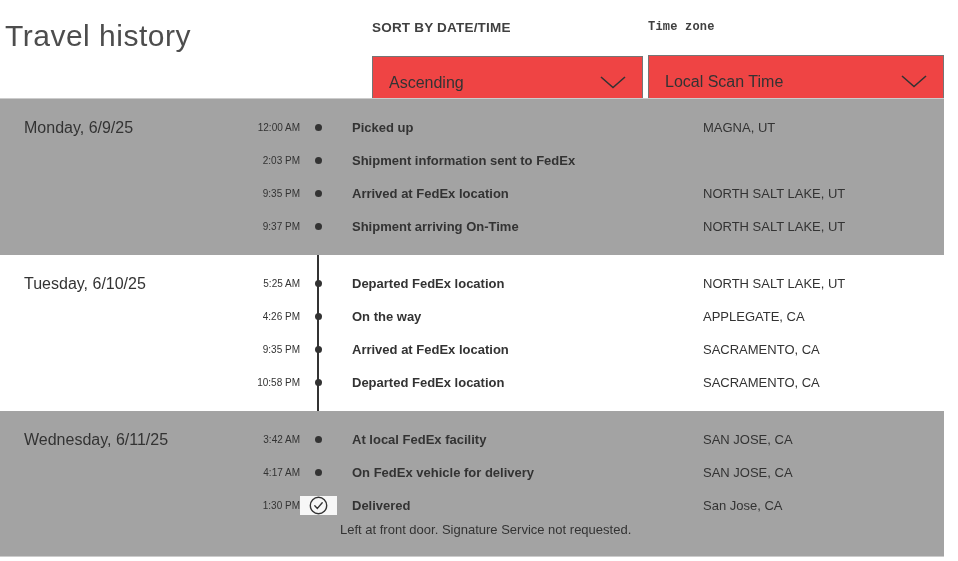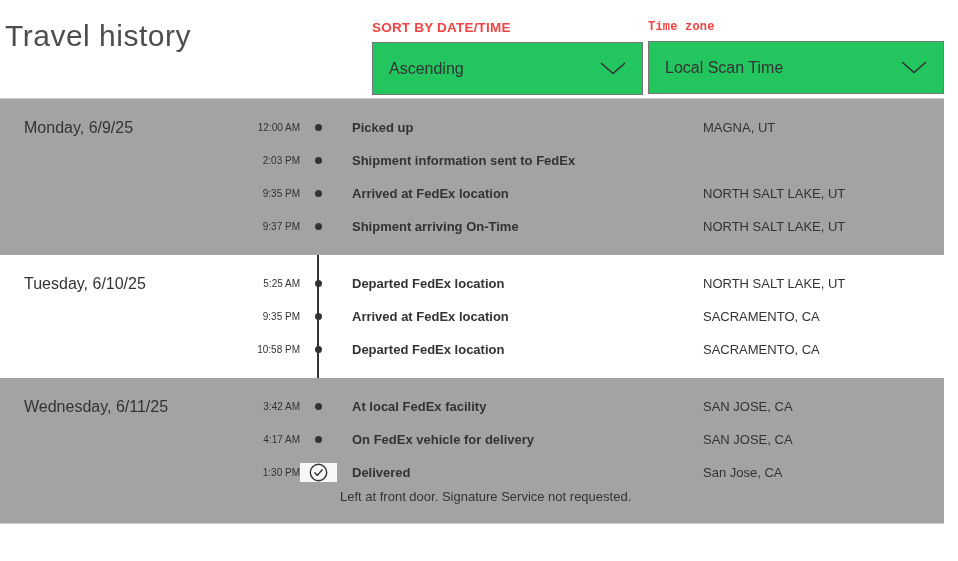--- a/index.html
+++ b/index.html
@@ -7,24 +7,24 @@
     font-family:"Liberation Sans", sans-serif; color:#333333; }
 
   
   .header { position:relative; width:958px; height:98px; background:#fff; }
   .page-title { position:absolute; left:5px; top:19px; font-size:30px;
     font-weight:300; color:#4d4d4d; letter-spacing:0.5px; }
 
   .control { position:absolute; top:20px; }
   .control-sort { left:372px; width:271px; }
   .control-tz   { left:648px; width:296px; }
-  .control-label { font-size:13.5px; font-weight:700; color:#ef4444;
-    letter-spacing:0.2px; margin-bottom:7px; display:block; }
+  .control-label { font-size:13.5px; font-weight:700; color:#404040;
+    letter-spacing:0.2px; margin-bottom:21px; display:block; }
   .selectbox { margin-top:3px; height:53px; border:1px solid #757575;
-    background:#22c55e; display:flex; align-items:center; justify-content:space-between;
+    background:#ef4444; display:flex; align-items:center; justify-content:space-between;
     padding:0 16px; cursor:pointer; }
   .selectbox .value { font-size:16px; color:#333; }
   .chev { width:26px; height:13px; flex:0 0 auto; }
   .chev polyline { fill:none; stroke:#333; stroke-width:1.6; }
 
   
   .history { position:relative; width:944px; border-top:1px solid #cccccc;
     border-bottom:1px solid #cccccc; }
   .tl-line { position:absolute; left:317px; top:28px; width:2px; height:369px;
     background:#333; z-index:0; }
@@ -124,20 +124,29 @@
       <div class="c-date">Tuesday, 6/10/25</div>
       <div class="c-time">5:25 AM</div>
       <div class="c-gutter">
           <span class="dot"></span>
         </div>
       <div class="c-status">Departed FedEx location</div>
       <div class="c-loc">NORTH SALT LAKE, UT</div>
     </div>
     <div class="row">
       <div class="c-date"></div>
+      <div class="c-time">4:26 PM</div>
+      <div class="c-gutter">
+          <span class="dot"></span>
+        </div>
+      <div class="c-status">On the way</div>
+      <div class="c-loc">APPLEGATE, CA</div>
+    </div>
+    <div class="row">
+      <div class="c-date"></div>
       <div class="c-time">9:35 PM</div>
       <div class="c-gutter">
           <span class="dot"></span>
         </div>
       <div class="c-status">Arrived at FedEx location</div>
       <div class="c-loc">SACRAMENTO, CA</div>
     </div>
     <div class="row">
       <div class="c-date"></div>
       <div class="c-time">10:58 PM</div>

